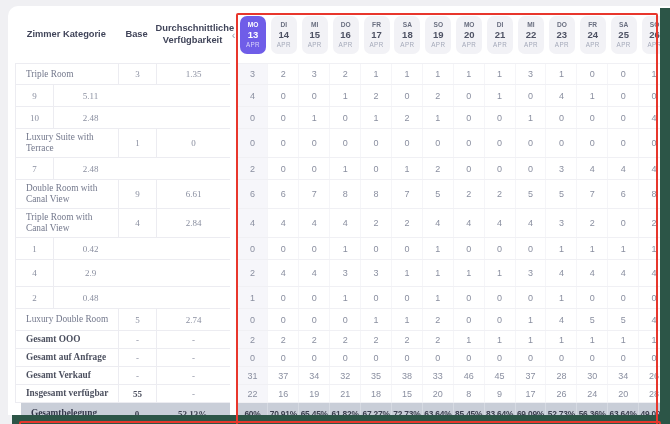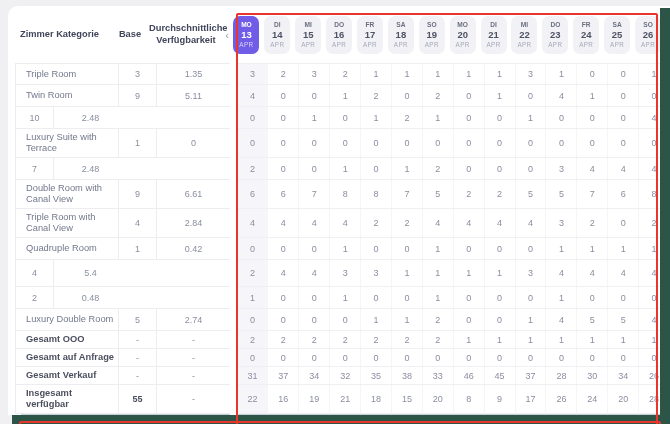--- a/index.html
+++ b/index.html
@@ -8,21 +8,21 @@
     font-family:"Liberation Sans", sans-serif;
     background:#f0f0f3;
     position:relative;
     overflow:hidden;
   }
   .card {
     position:absolute; left:8px; top:6px; width:662px; height:409px;
     background:#ffffff; border-radius:10px 0 0 0; z-index:1;
   }
   
-  .thead { display:flex; height:57px; align-items:center; position:relative; }
+  .thead { display:flex; height:57px; align-items:center; padding-left:7px; position:relative; }
   .th { font-weight:bold; color:#41455a; font-size:9.3px; text-align:center; line-height:11.5px; }
   .th-label { width:103px; }
   .th-base  { width:38px; }
   .th-avg   { width:74px; }
   .nav-chevron {
     width:8px; color:#9ba0b0; font-size:11px; line-height:10px; text-align:center;
     cursor:pointer; user-select:none;
   }
   .date-seg { display:flex; }
   .thead .date-seg { margin-left:0; }
@@ -34,21 +34,21 @@
   }
   .chip .dow { font-size:6.6px; font-weight:bold; color:#6a6f80; }
   .chip .num { font-size:9.5px; font-weight:bold; color:#4e5264; margin:1px 0; }
   .chip .mon { font-size:6.3px; color:#a4a9b9; letter-spacing:.4px; }
   .chip.selected { background:#6f5de8; }
   .chip.selected .dow, .chip.selected .num { color:#ffffff; }
   .chip.selected .mon { color:#d9d4fa; }
   
   .tbody { margin-left:7px; }
   .row { display:flex; align-items:stretch; }
-  .left-seg { display:flex; border-left:1px solid #ececf1; border-bottom:1px solid #ececf1; width:215px; }
+  .left-seg { display:flex; border-left:1px solid #ececf1; border-bottom:1px solid #ececf1; width:215px;font-family:Liberation Serif, serif; }
   .row:first-child .left-seg { border-top:1px solid #ececf1; }
   .c { display:flex; align-items:center; justify-content:center; font-size:9px; color:#8a8fa0; }
   .c-label { width:103px; justify-content:flex-start; padding:3px 4px 3px 10px;
              font-size:9.3px; color:#73788c; line-height:11px; border-right:1px solid #ececf1; }
   .c-base  { width:38px; border-right:1px solid #ececf1; }
   .c-avg   { width:73px; }
   .gap { width:8px; }
   .dseg { display:flex; border-bottom:1px solid #f0f0f4; }
   .row:first-child .dseg { border-top:1px solid #f0f0f4; }
   .dcell { width:30.9px; display:flex; align-items:center; justify-content:center;
@@ -202,21 +202,20 @@
           <div class="dcell">1</div>
           <div class="dcell">3</div>
           <div class="dcell">1</div>
           <div class="dcell">0</div>
           <div class="dcell">0</div>
           <div class="dcell">1</div>
         </div>
       </div>
       <div class="row row-s">
         <div class="left-seg">
-          <div class="c c-label">Twin Room</div>
           <div class="c c-base">9</div>
           <div class="c c-avg">5.11</div>
         </div>
         <div class="gap"></div>
         <div class="dseg">
           <div class="dcell selcol">4</div>
           <div class="dcell">0</div>
           <div class="dcell">0</div>
           <div class="dcell">1</div>
           <div class="dcell">2</div>
@@ -344,21 +343,20 @@
           <div class="dcell">4</div>
           <div class="dcell">4</div>
           <div class="dcell">3</div>
           <div class="dcell">2</div>
           <div class="dcell">0</div>
           <div class="dcell">2</div>
         </div>
       </div>
       <div class="row row-s">
         <div class="left-seg">
-          <div class="c c-label">Quadruple Room</div>
           <div class="c c-base">1</div>
           <div class="c c-avg">0.42</div>
         </div>
         <div class="gap"></div>
         <div class="dseg">
           <div class="dcell selcol">0</div>
           <div class="dcell">0</div>
           <div class="dcell">0</div>
           <div class="dcell">1</div>
           <div class="dcell">0</div>
@@ -369,21 +367,21 @@
           <div class="dcell">0</div>
           <div class="dcell">1</div>
           <div class="dcell">1</div>
           <div class="dcell">1</div>
           <div class="dcell">1</div>
         </div>
       </div>
       <div class="row row-d">
         <div class="left-seg">
           <div class="c c-base">4</div>
-          <div class="c c-avg">5.4</div>
+          <div class="c c-avg">2.9</div>
         </div>
         <div class="gap"></div>
         <div class="dseg">
           <div class="dcell selcol">2</div>
           <div class="dcell">4</div>
           <div class="dcell">4</div>
           <div class="dcell">3</div>
           <div class="dcell">3</div>
           <div class="dcell">1</div>
           <div class="dcell">1</div>

